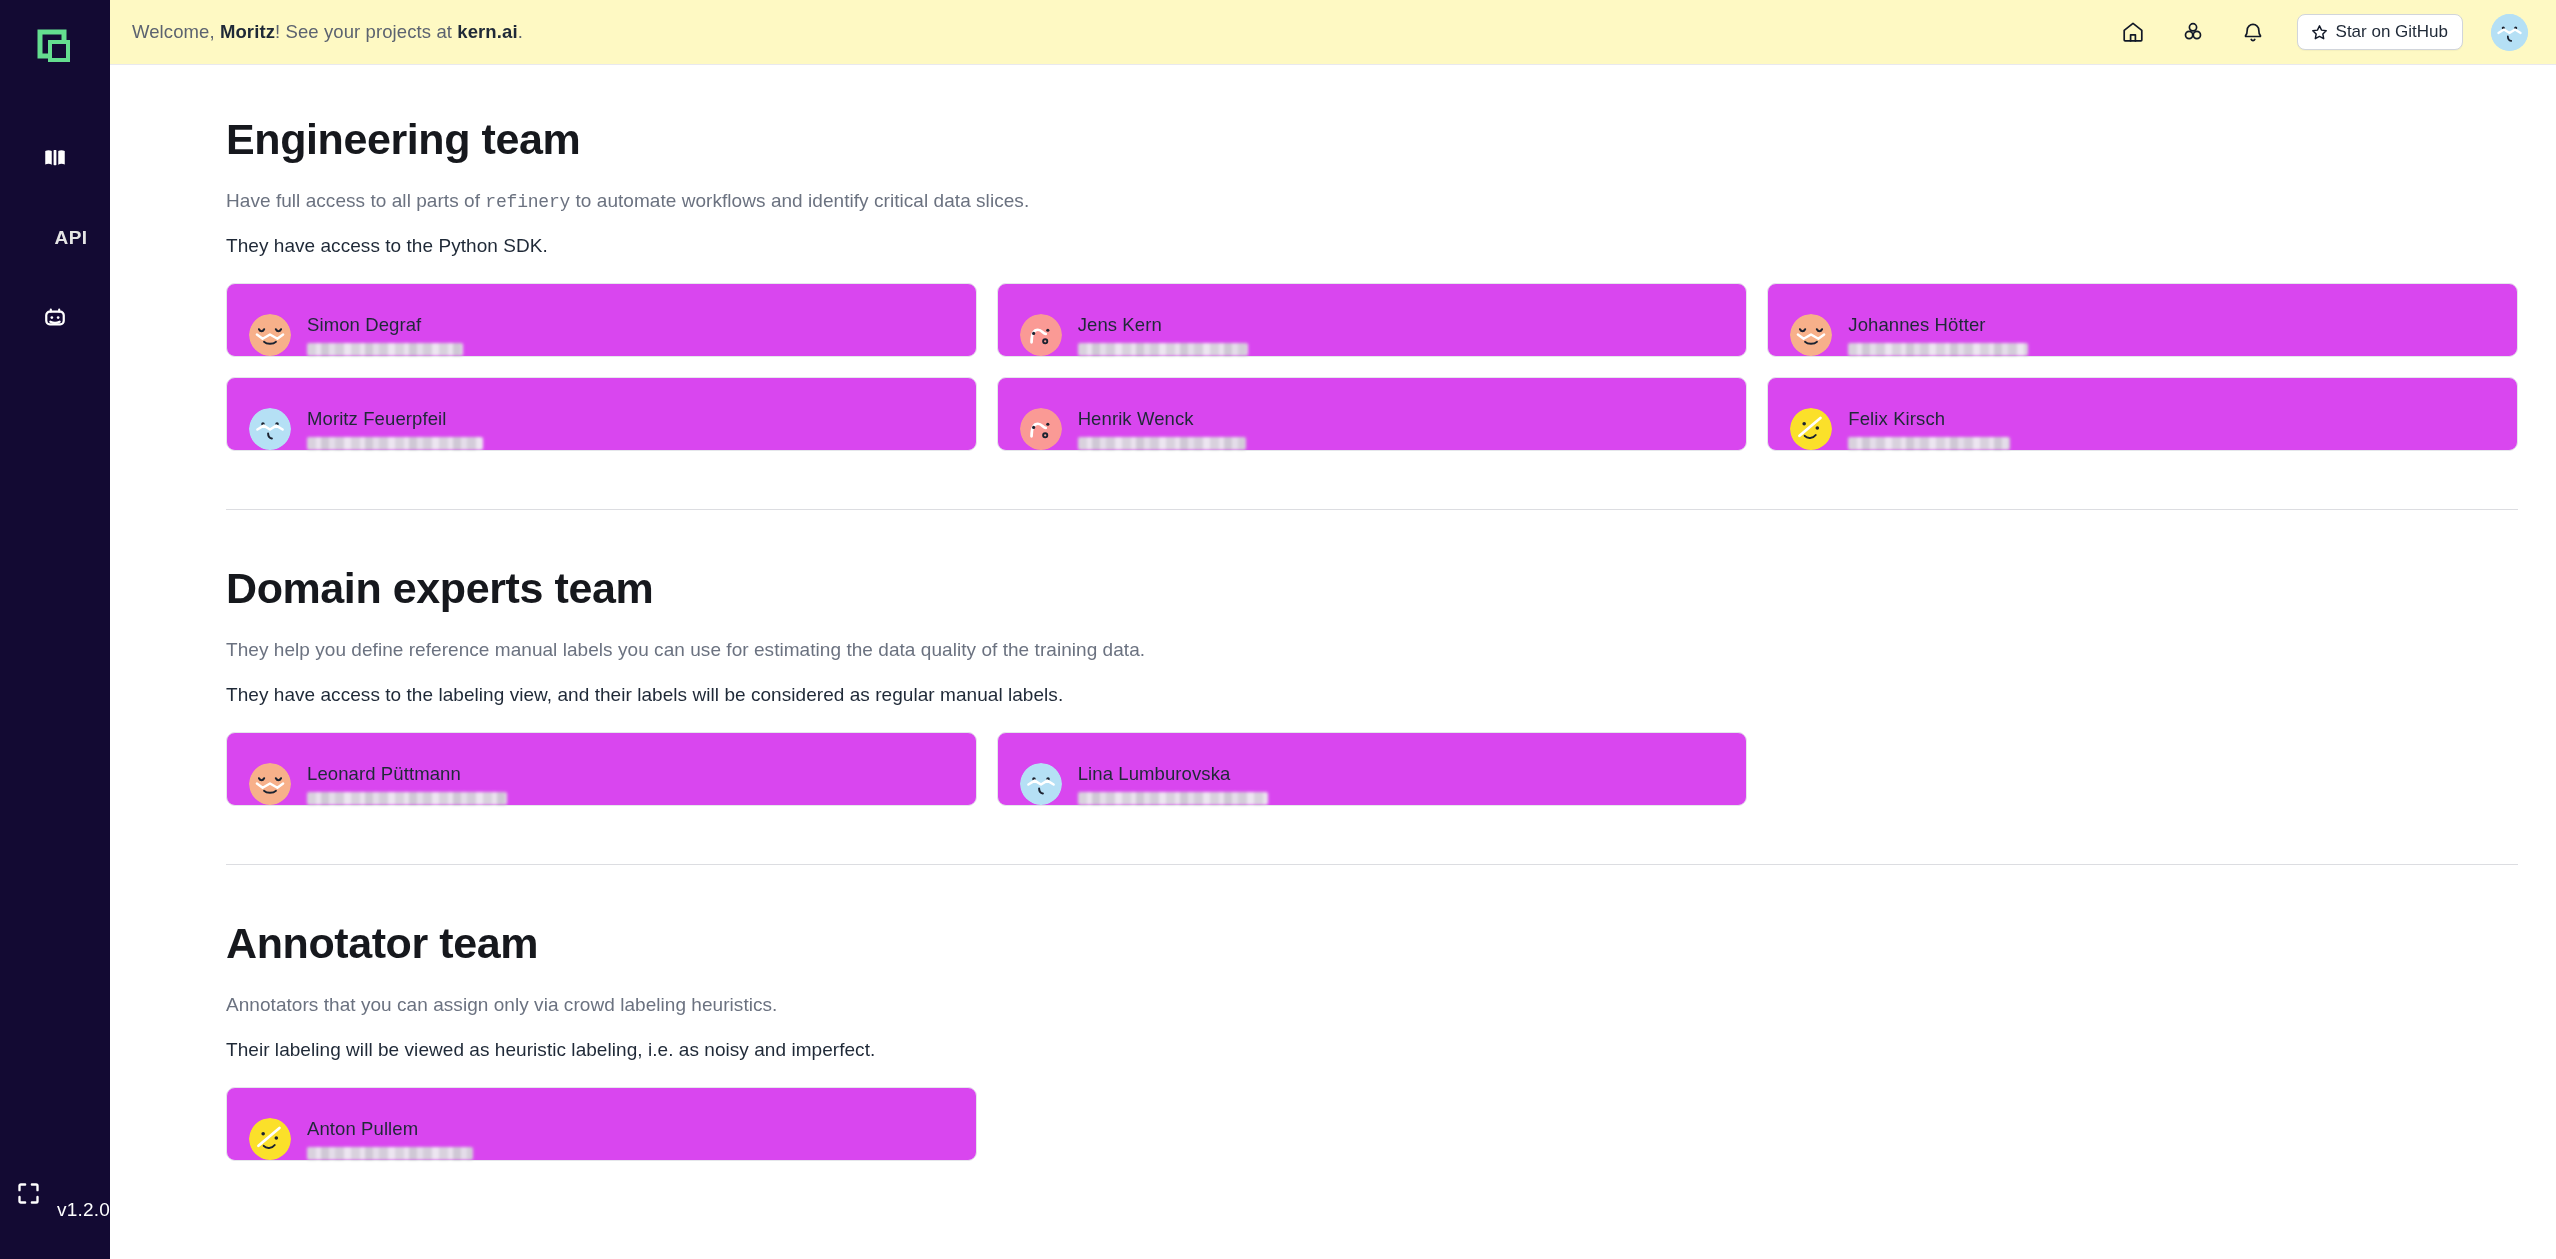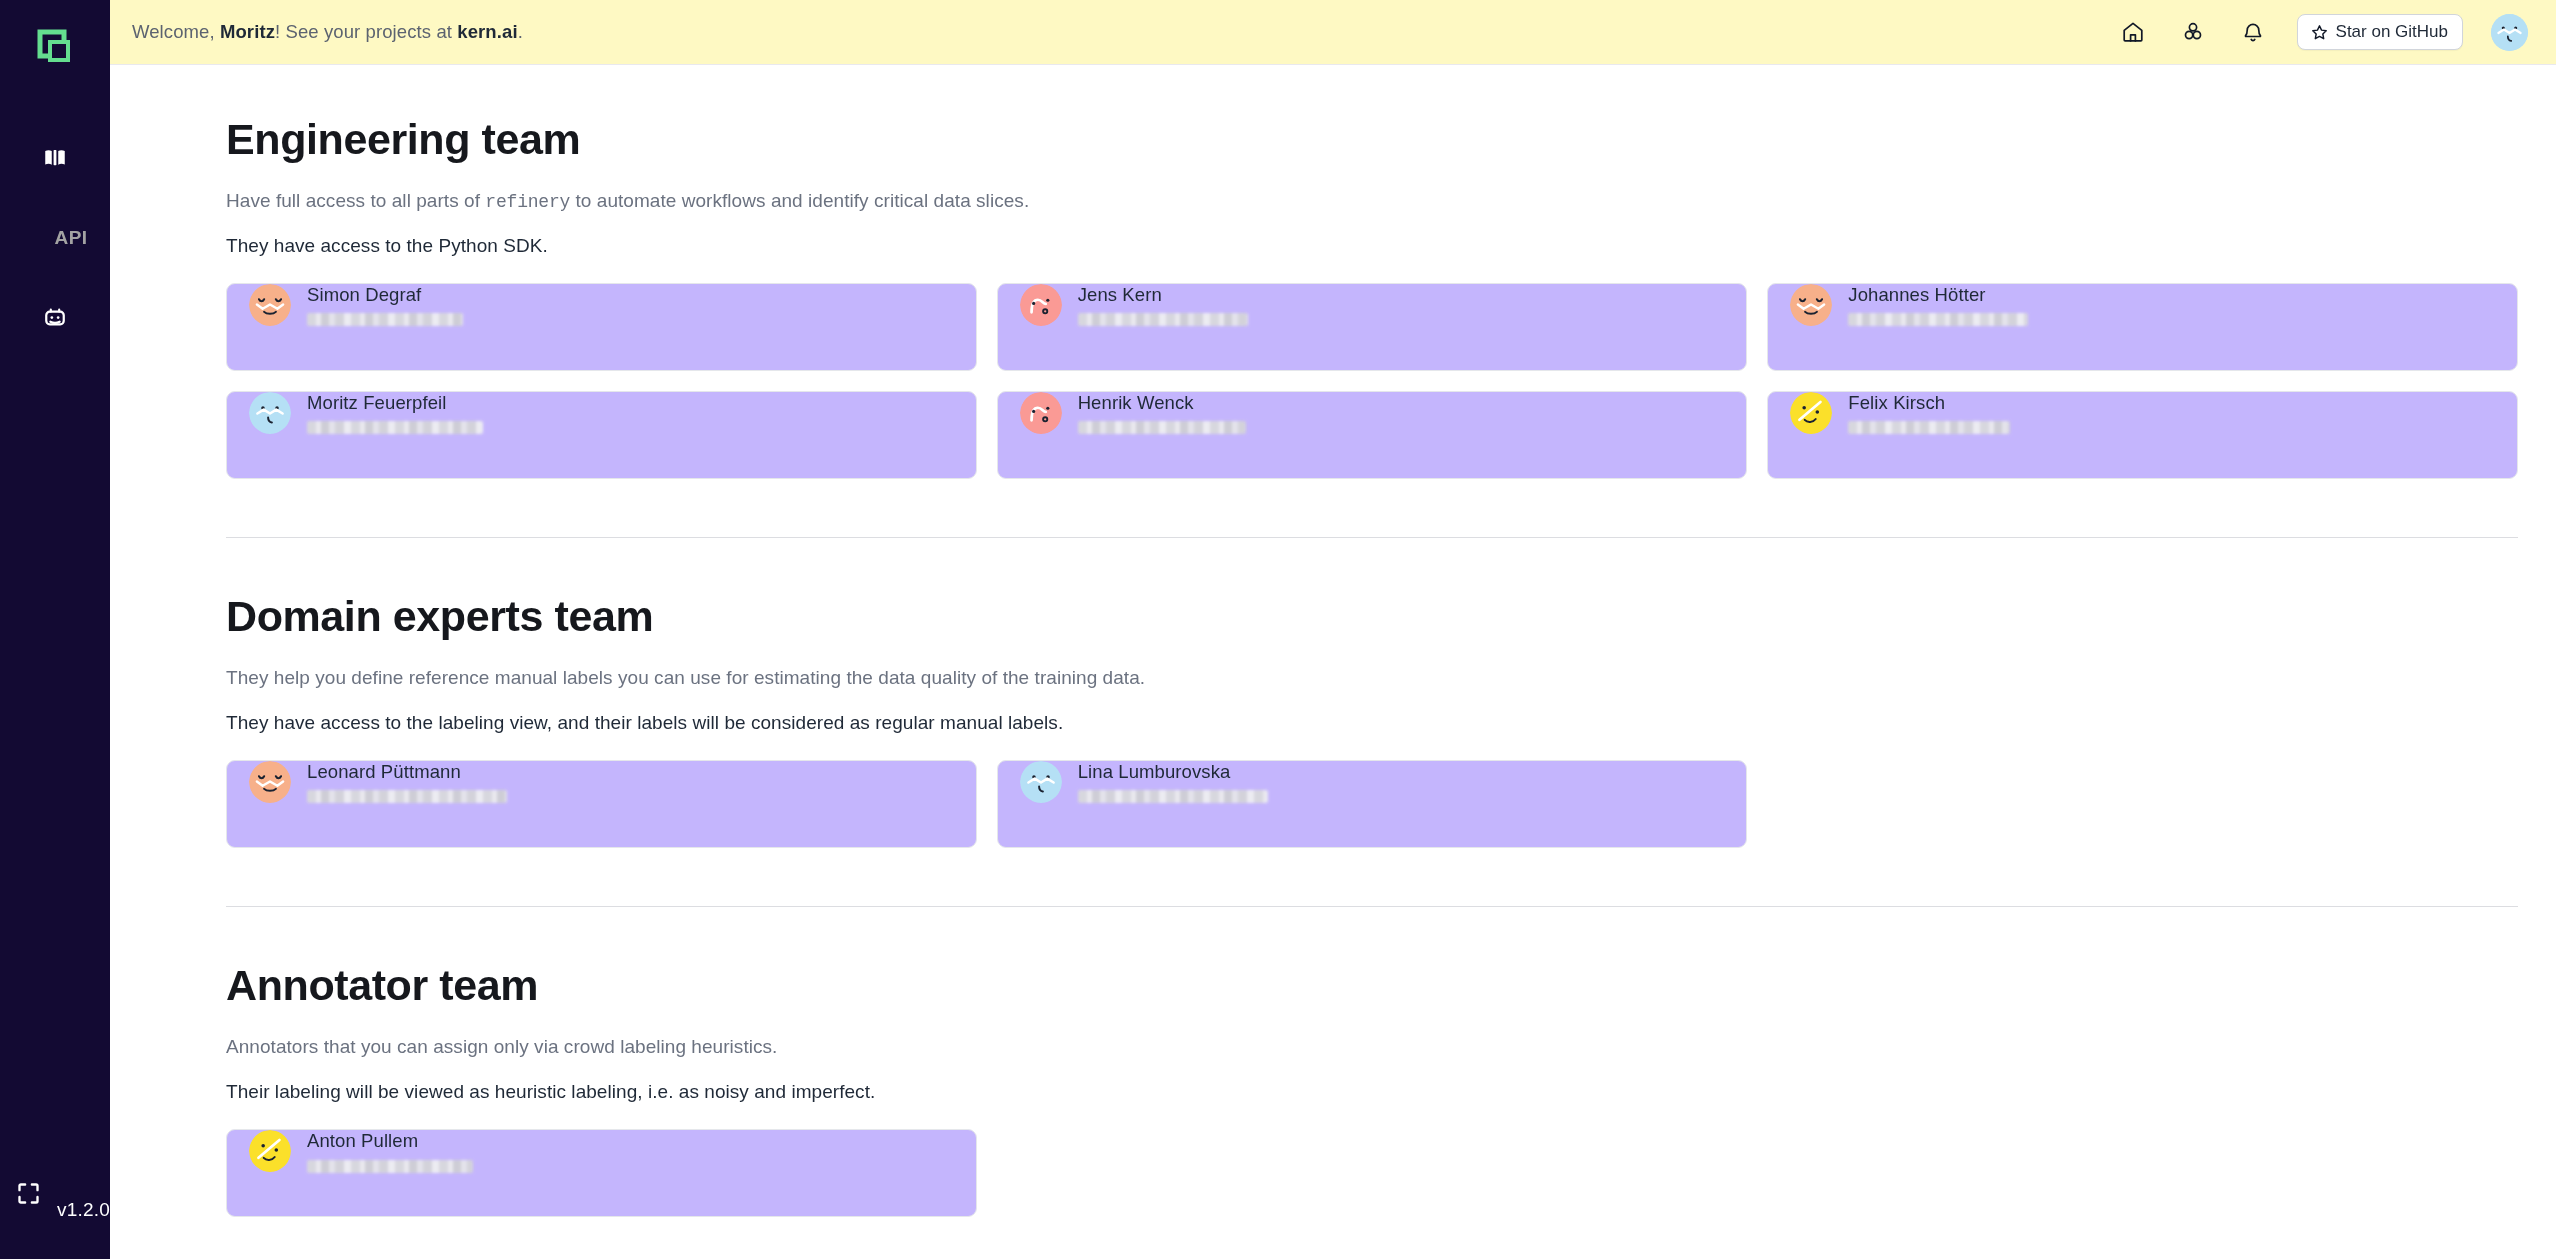--- a/index.html
+++ b/index.html
@@ -30,21 +30,21 @@
     display: flex; align-items: center; justify-content: center;
   }
   .sb-icons { margin-top: 46px; display: flex; flex-direction: column; align-items: center; }
   .sb-item {
     width: 72px; height: 72px;
     display: flex; align-items: center; justify-content: center;
     margin-bottom: 8px;
     cursor: pointer;
   }
   .sb-api {
-    color: #a3a3a3;
+    color: #e5e5e5;
     font-size: 19px;
     font-weight: bold;
     letter-spacing: 0.5px;
     font-family: "Liberation Sans", sans-serif;
     margin-left: 32px;
   }
   .sb-bottom {
     position: absolute;
     bottom: 0; left: 0; right: 0;
     display: flex; flex-direction: row; align-items: center;
@@ -156,24 +156,24 @@
   .cards {
     margin-top: 26px;
     display: grid;
     grid-template-columns: repeat(3, 1fr);
     gap: 20px 20px;
   }
 
   .card {
     border: 1px solid #e5e7eb;
     border-radius: 9px;
-    background: #c4b5fd;
-    height: 88px;
+    background: #d946ef;
+    height: 74px;
     display: flex;
-    align-items: flex-start;
+    align-items: flex-end;
     padding: 0 22px;
     cursor: pointer;
   }
   .card-av {
     width: 42px; height: 42px; min-width: 42px;
     border-radius: 50%;
     display: flex; align-items: center; justify-content: center;
     overflow: hidden;
   }
   .card-text {

